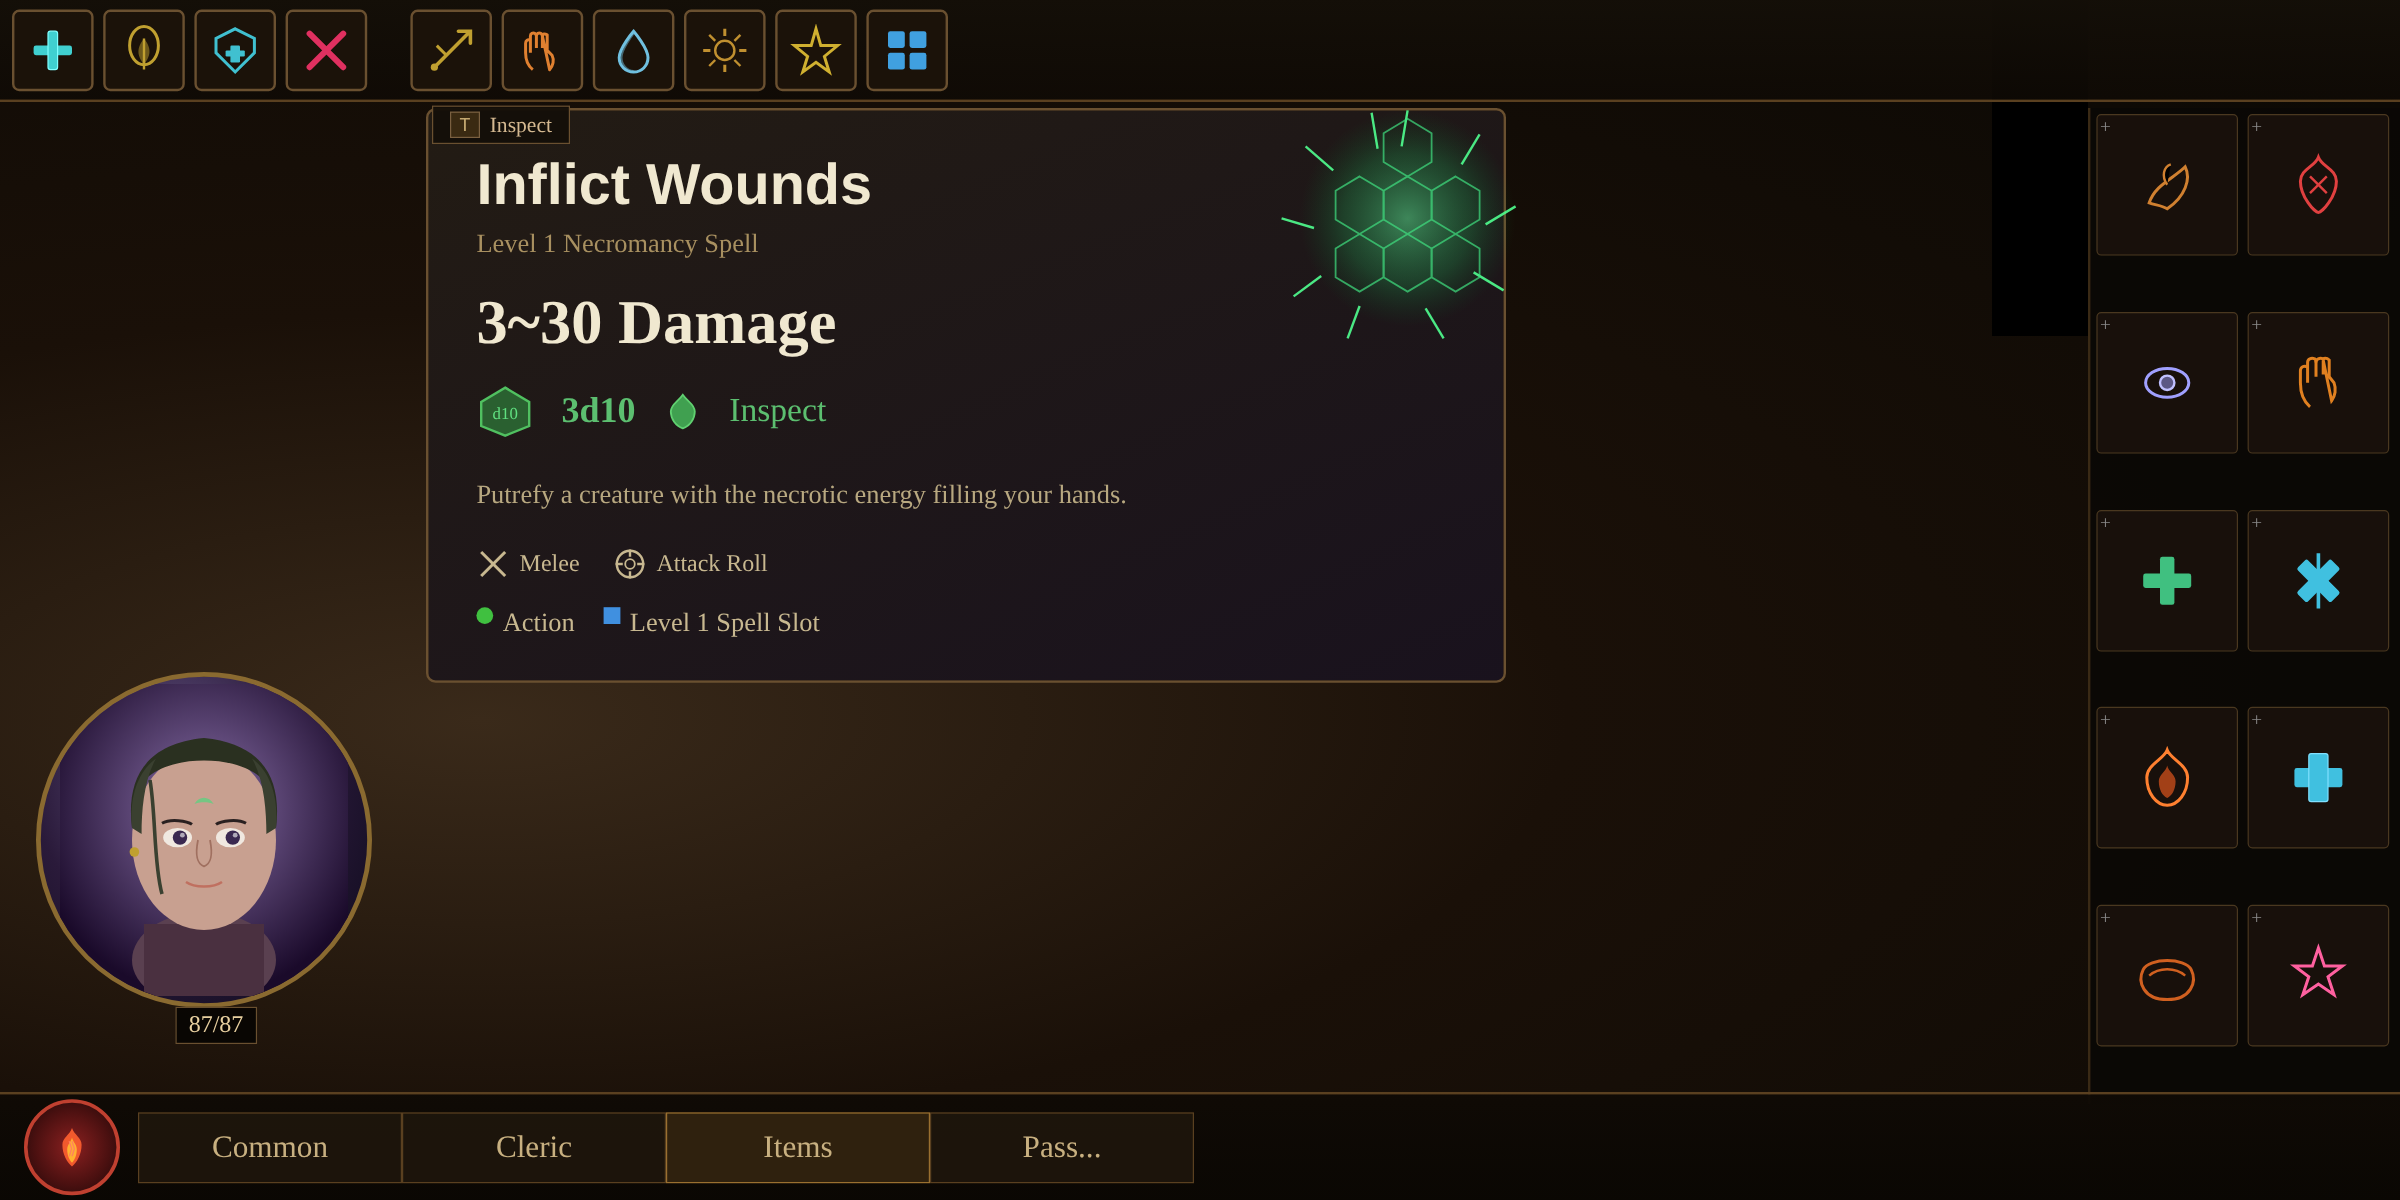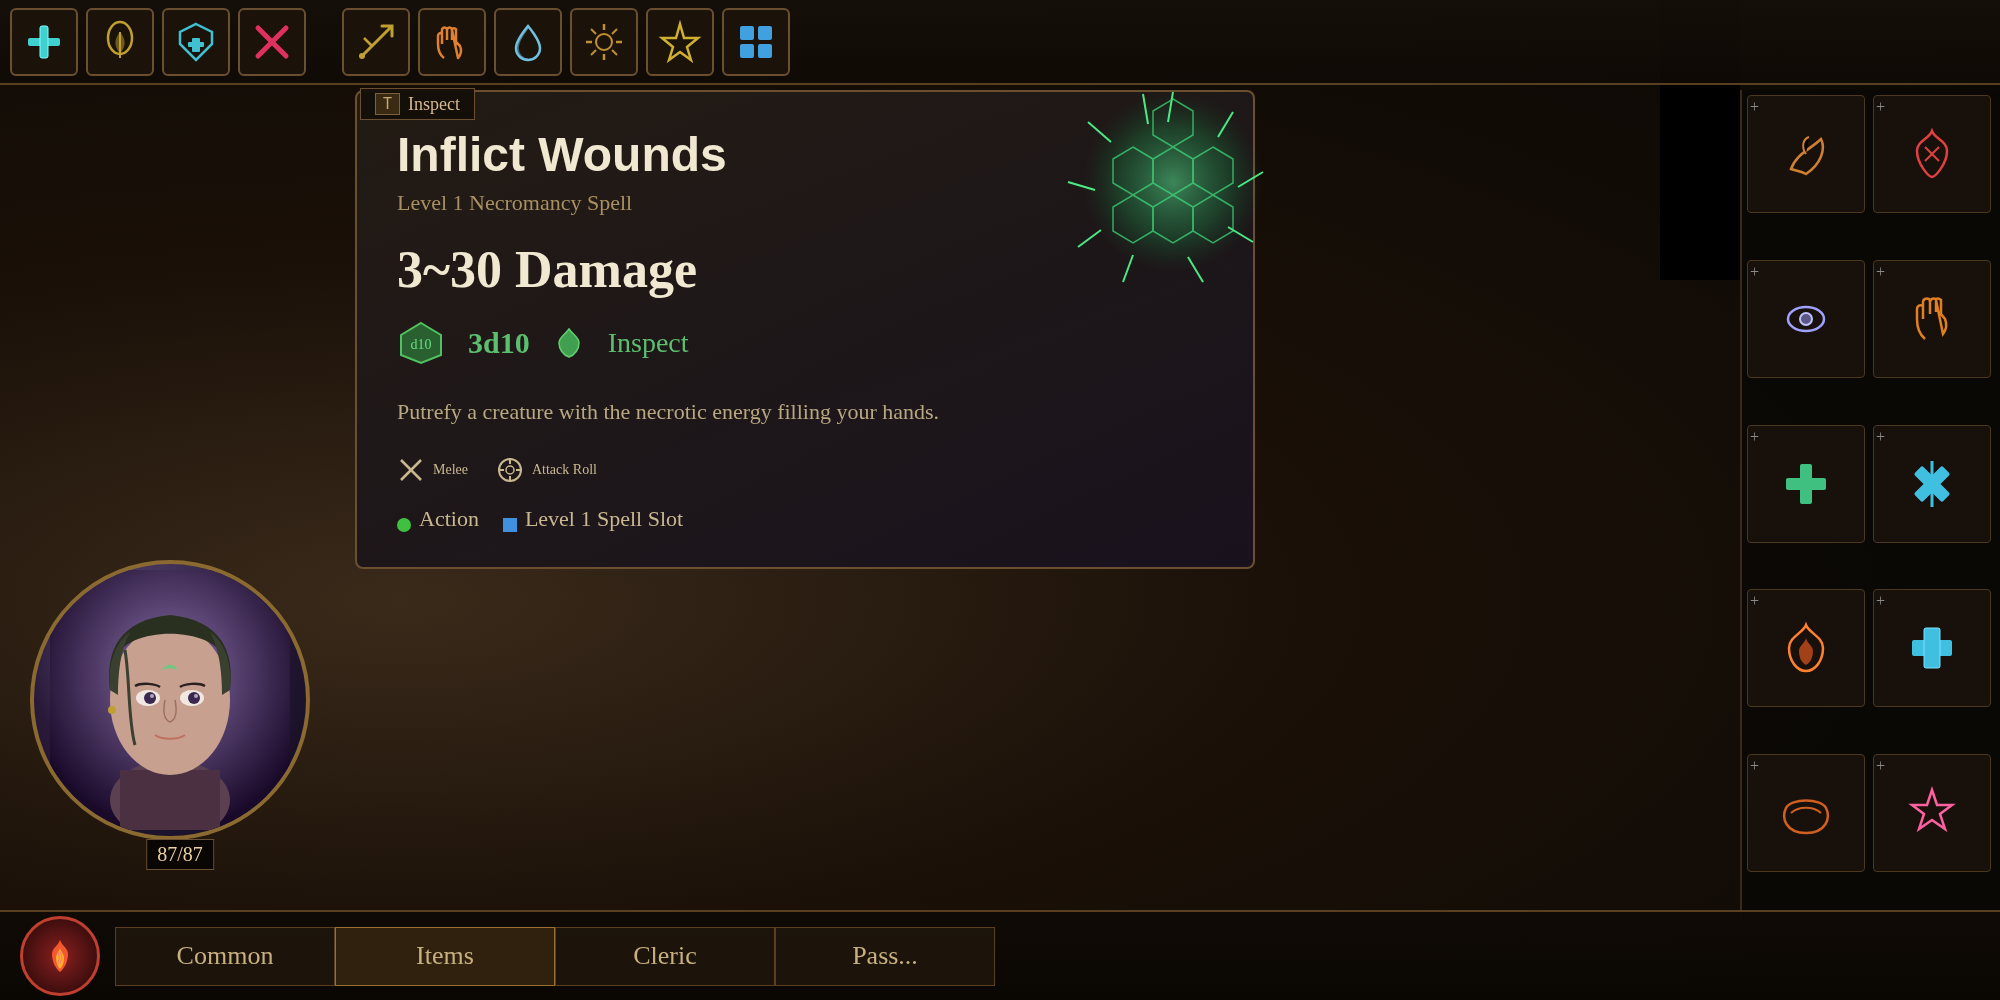--- a/index.html
+++ b/index.html
@@ -152,33 +152,33 @@
       display: flex;
       align-items: center;
       gap: 28px;
       margin-bottom: 22px;
     }
 
     .tag-item {
       display: flex;
       align-items: center;
       gap: 8px;
-      font-size: 14px;
+      font-size: 20px;
       color: #c8b890;
     }
 
     .spell-resources {
       display: flex;
       align-items: center;
       gap: 24px;
     }
 
     .resource-item {
       display: flex;
-      align-items: flex-end;
+      align-items: flex-start;
       gap: 8px;
       font-size: 22px;
       color: #c8b890;
     }
 
     .dot-green {
       width: 14px;
       height: 14px;
       border-radius: 50%;
       background: #40c040;
@@ -645,22 +645,22 @@
       <path d="M22 6 C24 12 30 14 30 20 C30 28 26 35 22 38 C18 35 14 28 14 20 C14 14 20 12 22 6Z" fill="#ff6030" opacity="0.9"></path>
       <path d="M22 14 C23 18 26 20 26 24 C26 29 24 33 22 35 C20 33 18 29 18 24 C18 20 21 18 22 14Z" fill="#ffb030"></path>
 
       <text x="22" y="28" text-anchor="middle" fill="#ff8060" font-size="14">⟫</text>
     </svg>
   </div>
 
   <div class="bottom-btn">
     <span>Common</span>
   </div>
+  <div class="bottom-btn">
+    <span>Cleric</span>
+  </div>
   <div class="bottom-btn active">
     <span>Items</span>
   </div>
   <div class="bottom-btn">
-    <span>Cleric</span>
-  </div>
-  <div class="bottom-btn">
     <span>Pass...</span>
   </div>
 </div>
 
 </body></html>

